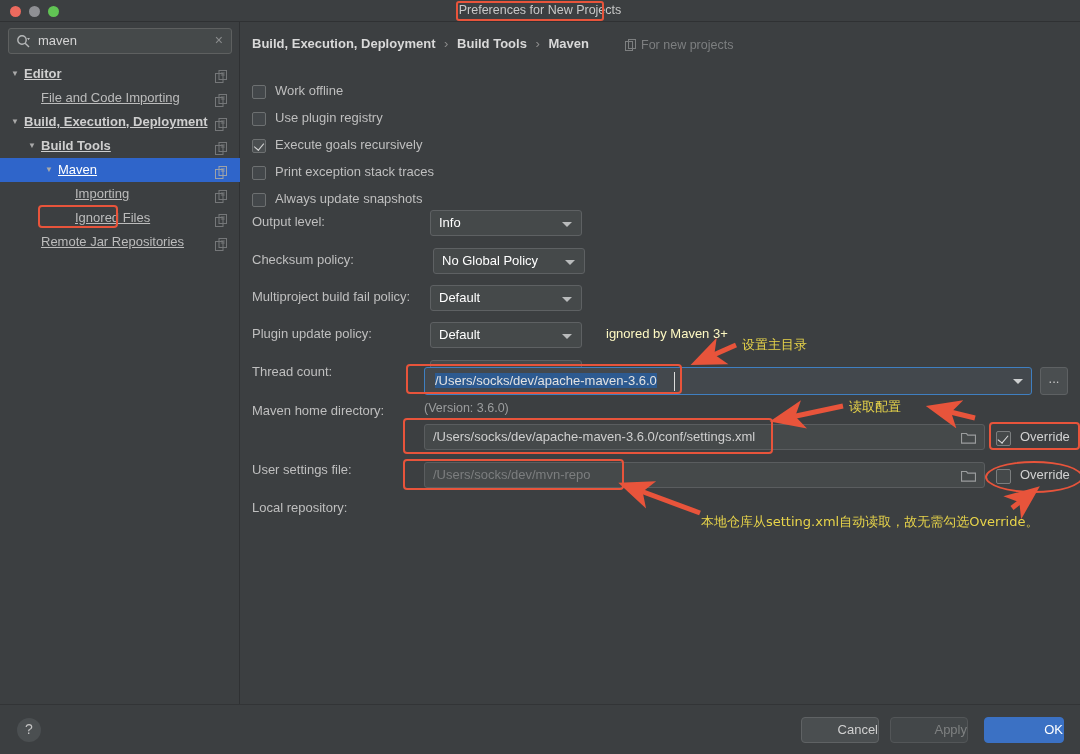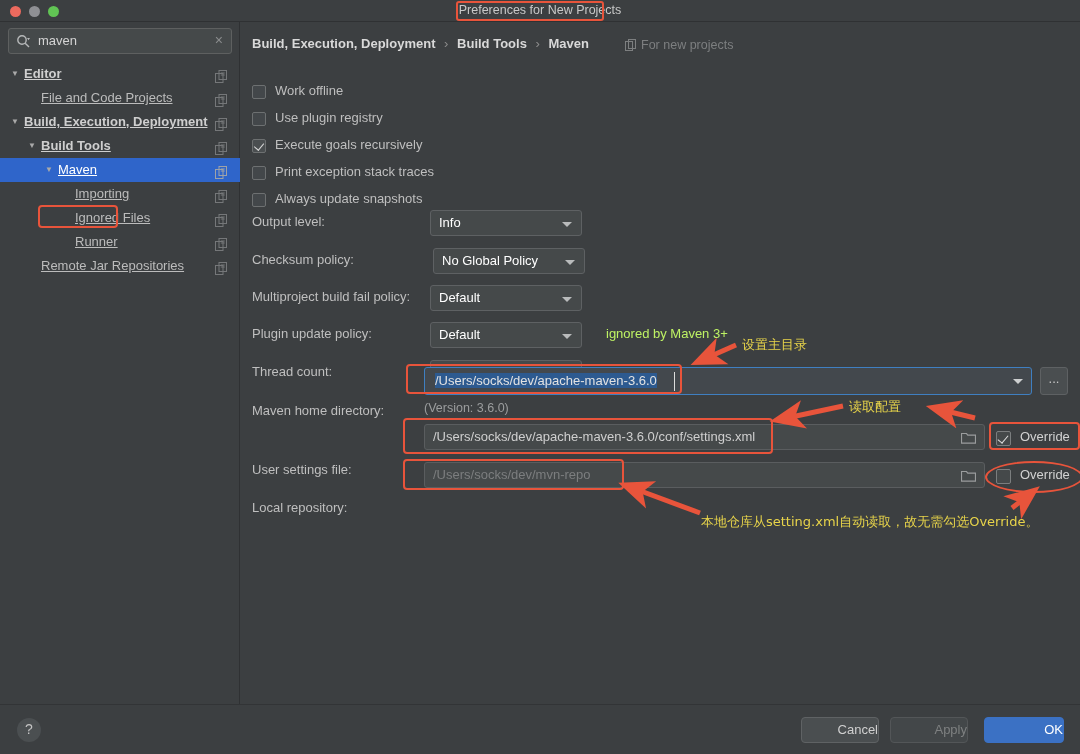--- a/index.html
+++ b/index.html
@@ -133,21 +133,21 @@
     border-top:5px solid #b9bbbc;
   }
   .textfield {
     position:absolute; height:26px;
     background:#45494a; border:1px solid #5e6163; border-radius:3px;
   }
   .textfield .tval {
     position:absolute; left:8px; top:4px; font-size:13px; color:#cfcfcf;
     white-space:nowrap;
   }
-  .hint { position:absolute; top:4px; font-size:13px; color:#bef264; white-space:nowrap;padding-left:11px; }
+  .hint { position:absolute; top:4px; font-size:13px; color:#fef9c3; white-space:nowrap;padding-left:11px; }
 
   
   #maven-home-combo {
     position:absolute; left:424px; top:367px; width:608px; height:28px;
     background:#43484d; border:1px solid #3f7fc1; border-radius:3px;
   }
   #maven-home-combo .sel-text {
     position:absolute; left:10px; top:5px; font-size:13px; color:#e2e2e2;
     background:#2d5a90; padding:0 0 0 0; white-space:nowrap;
   }
@@ -256,21 +256,21 @@
         <span class="tw" style="left: 8px;">▼</span>
         <span class="tree-label bold" style="left: 24px;">Editor</span>
         <span class="copy-icon"><svg width="13" height="13" viewBox="0 0 13 13">
             <rect x="0.5" y="3.5" width="7.5" height="9" fill="none" stroke="#a4a6a7"></rect>
             <rect x="4" y="0.5" width="7.5" height="9" fill="none" stroke="#a4a6a7"></rect>
             <line x1="5.8" y1="3" x2="9.7" y2="3" stroke="#a4a6a7"></line>
             <line x1="5.8" y1="5" x2="9.7" y2="5" stroke="#a4a6a7"></line>
           </svg></span>
       </div>
       <div class="tree-row">
-        <span class="tree-label" style="left: 41px;">File and Code Projects</span>
+        <span class="tree-label" style="left: 41px;">File and Code Importing</span>
         <span class="copy-icon"><svg width="13" height="13" viewBox="0 0 13 13">
             <rect x="0.5" y="3.5" width="7.5" height="9" fill="none" stroke="#a4a6a7"></rect>
             <rect x="4" y="0.5" width="7.5" height="9" fill="none" stroke="#a4a6a7"></rect>
             <line x1="5.8" y1="3" x2="9.7" y2="3" stroke="#a4a6a7"></line>
             <line x1="5.8" y1="5" x2="9.7" y2="5" stroke="#a4a6a7"></line>
           </svg></span>
       </div>
       <div class="tree-row">
         <span class="tw" style="left: 8px;">▼</span>
         <span class="tree-label bold" style="left: 24px;">Build, Execution, Deployment</span>
@@ -305,29 +305,20 @@
         <span class="tree-label" style="left: 75px;">Importing</span>
         <span class="copy-icon"><svg width="13" height="13" viewBox="0 0 13 13">
             <rect x="0.5" y="3.5" width="7.5" height="9" fill="none" stroke="#a4a6a7"></rect>
             <rect x="4" y="0.5" width="7.5" height="9" fill="none" stroke="#a4a6a7"></rect>
             <line x1="5.8" y1="3" x2="9.7" y2="3" stroke="#a4a6a7"></line>
             <line x1="5.8" y1="5" x2="9.7" y2="5" stroke="#a4a6a7"></line>
           </svg></span>
       </div>
       <div class="tree-row">
         <span class="tree-label" style="left: 75px;">Ignored Files</span>
-        <span class="copy-icon"><svg width="13" height="13" viewBox="0 0 13 13">
-            <rect x="0.5" y="3.5" width="7.5" height="9" fill="none" stroke="#a4a6a7"></rect>
-            <rect x="4" y="0.5" width="7.5" height="9" fill="none" stroke="#a4a6a7"></rect>
-            <line x1="5.8" y1="3" x2="9.7" y2="3" stroke="#a4a6a7"></line>
-            <line x1="5.8" y1="5" x2="9.7" y2="5" stroke="#a4a6a7"></line>
-          </svg></span>
-      </div>
-      <div class="tree-row">
-        <span class="tree-label" style="left: 75px;">Runner</span>
         <span class="copy-icon"><svg width="13" height="13" viewBox="0 0 13 13">
             <rect x="0.5" y="3.5" width="7.5" height="9" fill="none" stroke="#a4a6a7"></rect>
             <rect x="4" y="0.5" width="7.5" height="9" fill="none" stroke="#a4a6a7"></rect>
             <line x1="5.8" y1="3" x2="9.7" y2="3" stroke="#a4a6a7"></line>
             <line x1="5.8" y1="5" x2="9.7" y2="5" stroke="#a4a6a7"></line>
           </svg></span>
       </div>
       <div class="tree-row">
         <span class="tree-label" style="left: 41px;">Remote Jar Repositories</span>
         <span class="copy-icon"><svg width="13" height="13" viewBox="0 0 13 13">

